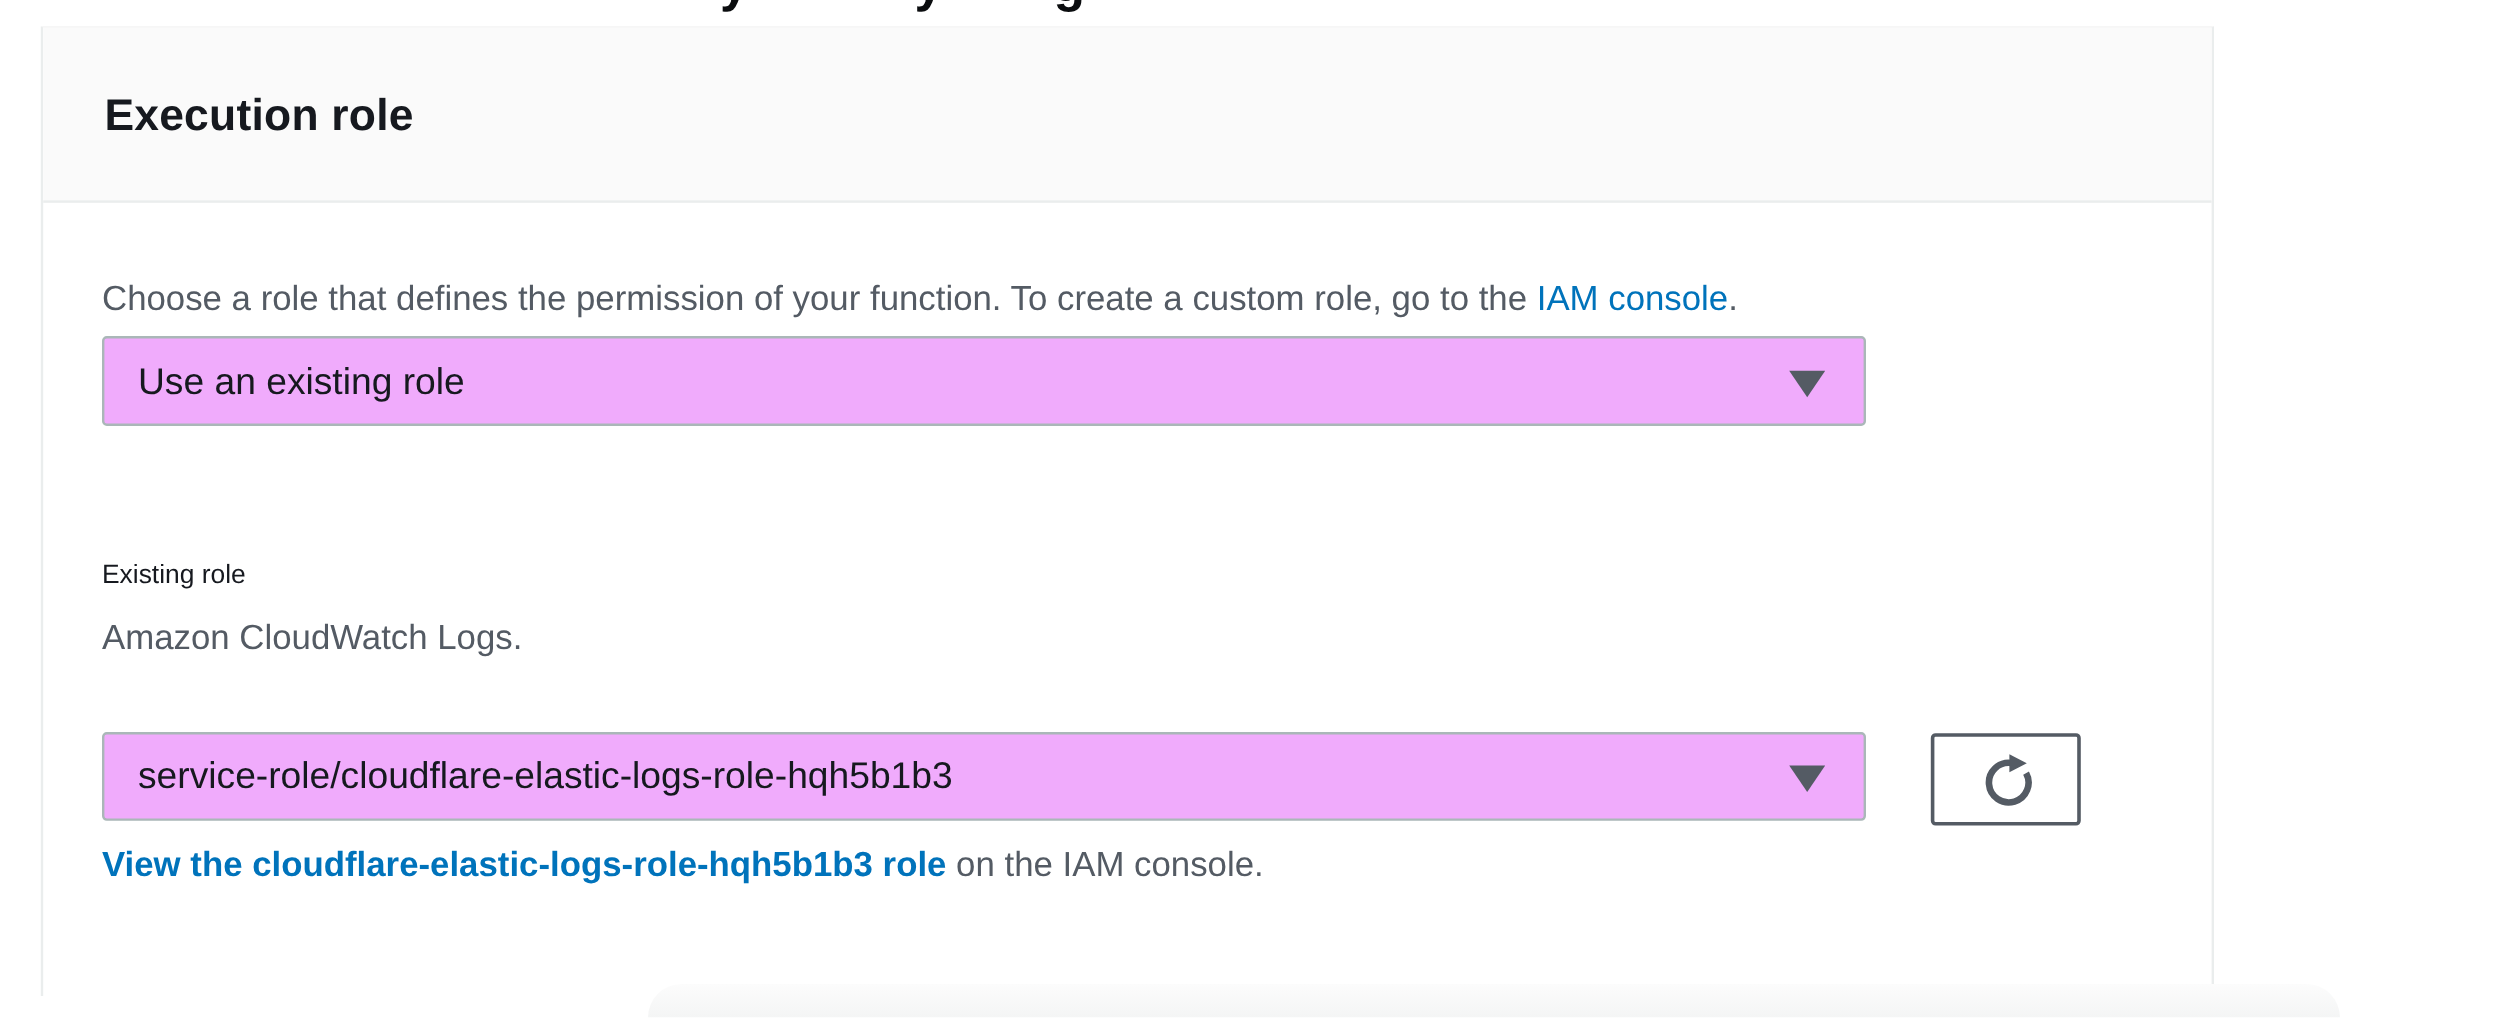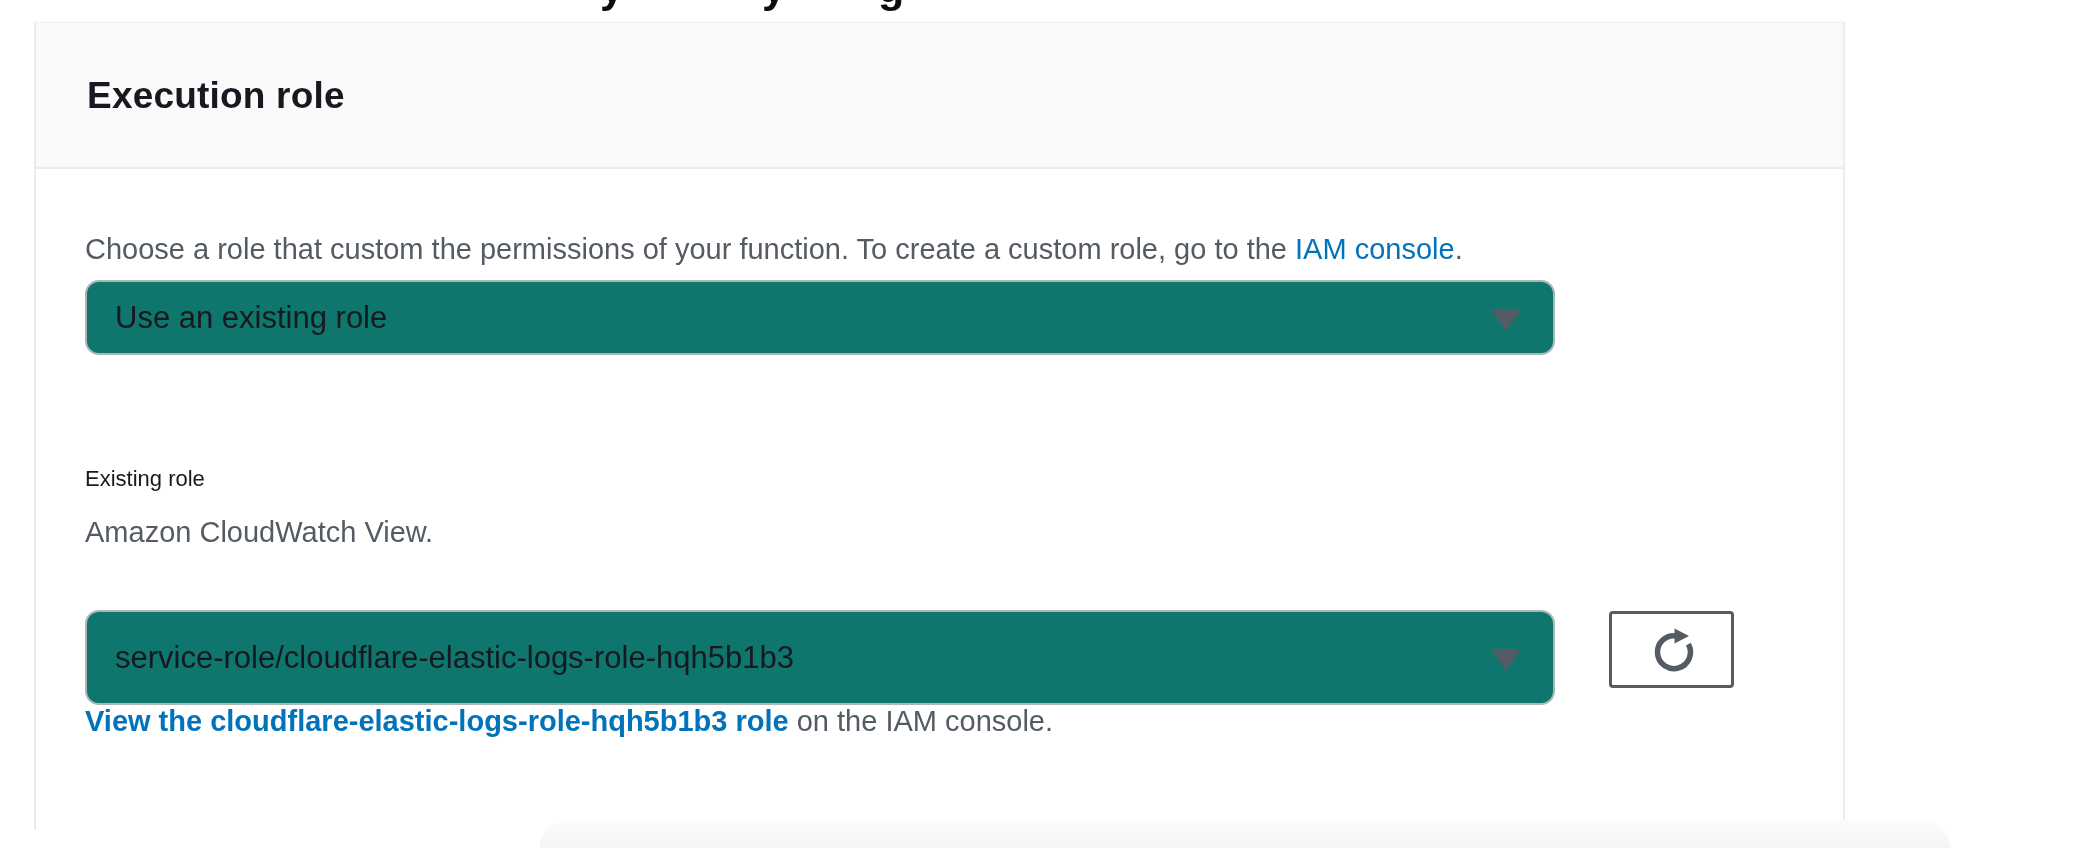--- a/index.html
+++ b/index.html
@@ -34,36 +34,36 @@
   }
 
   
   .intro {
     position:absolute; left:85px; top:230px; width:1960px;
     font-size:29px; line-height:38px; color:#545b64;
   }
   a.inline-link { color:#0073bb; font-weight:400; text-decoration:none; cursor:pointer; }
 
   .select-box {
-    position:absolute; left:85px; width:1470px; background:#0f766e;
-    border:2px solid #aab7b8; border-radius:14px; cursor:pointer;
+    position:absolute; left:85px; width:1470px; background:#f0abfc;
+    border:2px solid #aab7b8; border-radius:4px; cursor:pointer;
   }
   .select-box .value {
     position:absolute; left:28px; top:0; right:80px; height:100%;
     font-size:31px; color:#16191f; display:flex; align-items:center;
     white-space:nowrap; overflow:hidden;
   }
   .caret {
     position:absolute; right:32px; top:50%; margin-top:-9px;
     width:0; height:0;
     border-left:15px solid transparent; border-right:15px solid transparent;
     border-top:22px solid #545b64;
   }
   #role-source-select { top:280px; height:75px; }
-  #existing-role-select { top:610px; height:95px; }
+  #existing-role-select { top:610px; height:74px; }
 
   .field-label {
     position:absolute; left:85px; top:466px;
     font-size:22px; color:#16191f;
   }
   .field-desc {
     position:absolute; left:85px; top:514px; width:1990px;
     font-size:29px; line-height:37px; color:#545b64;
   }
 
@@ -96,31 +96,31 @@
     <span style="left:878px">g</span>
   </div>
 
   <div class="panel">
     <div class="panel-header">
       <div class="panel-title">Execution role</div>
     </div>
   </div>
 
   <div class="intro">
-    <span>Choose a role that custom the permissions of your function. To create a custom role, go to the </span><a class="inline-link">IAM console</a><span>.</span>
+    <span>Choose a role that defines the permission of your function. To create a custom role, go to the </span><a class="inline-link">IAM console</a><span>.</span>
   </div>
 
   <div class="select-box" id="role-source-select">
     <div class="value">Use an existing role</div>
     <div class="caret"></div>
   </div>
 
   <div class="field-label">Existing role</div>
   <div class="field-desc">
-    <div>Amazon CloudWatch View.</div>
+    <div>Amazon CloudWatch Logs.</div>
   </div>
 
   <div class="select-box" id="existing-role-select">
     <div class="value">service-role/cloudflare-elastic-logs-role-hqh5b1b3</div>
     <div class="caret"></div>
   </div>
 
   <div class="refresh-btn">
     <svg width="48" height="48" viewBox="0 0 48 48">
       <path d="M28,9.8 A16.5,16.5 0 1 0 40.4,18.2" fill="none" stroke="#545b64" stroke-width="5.5" stroke-linecap="butt"></path>

